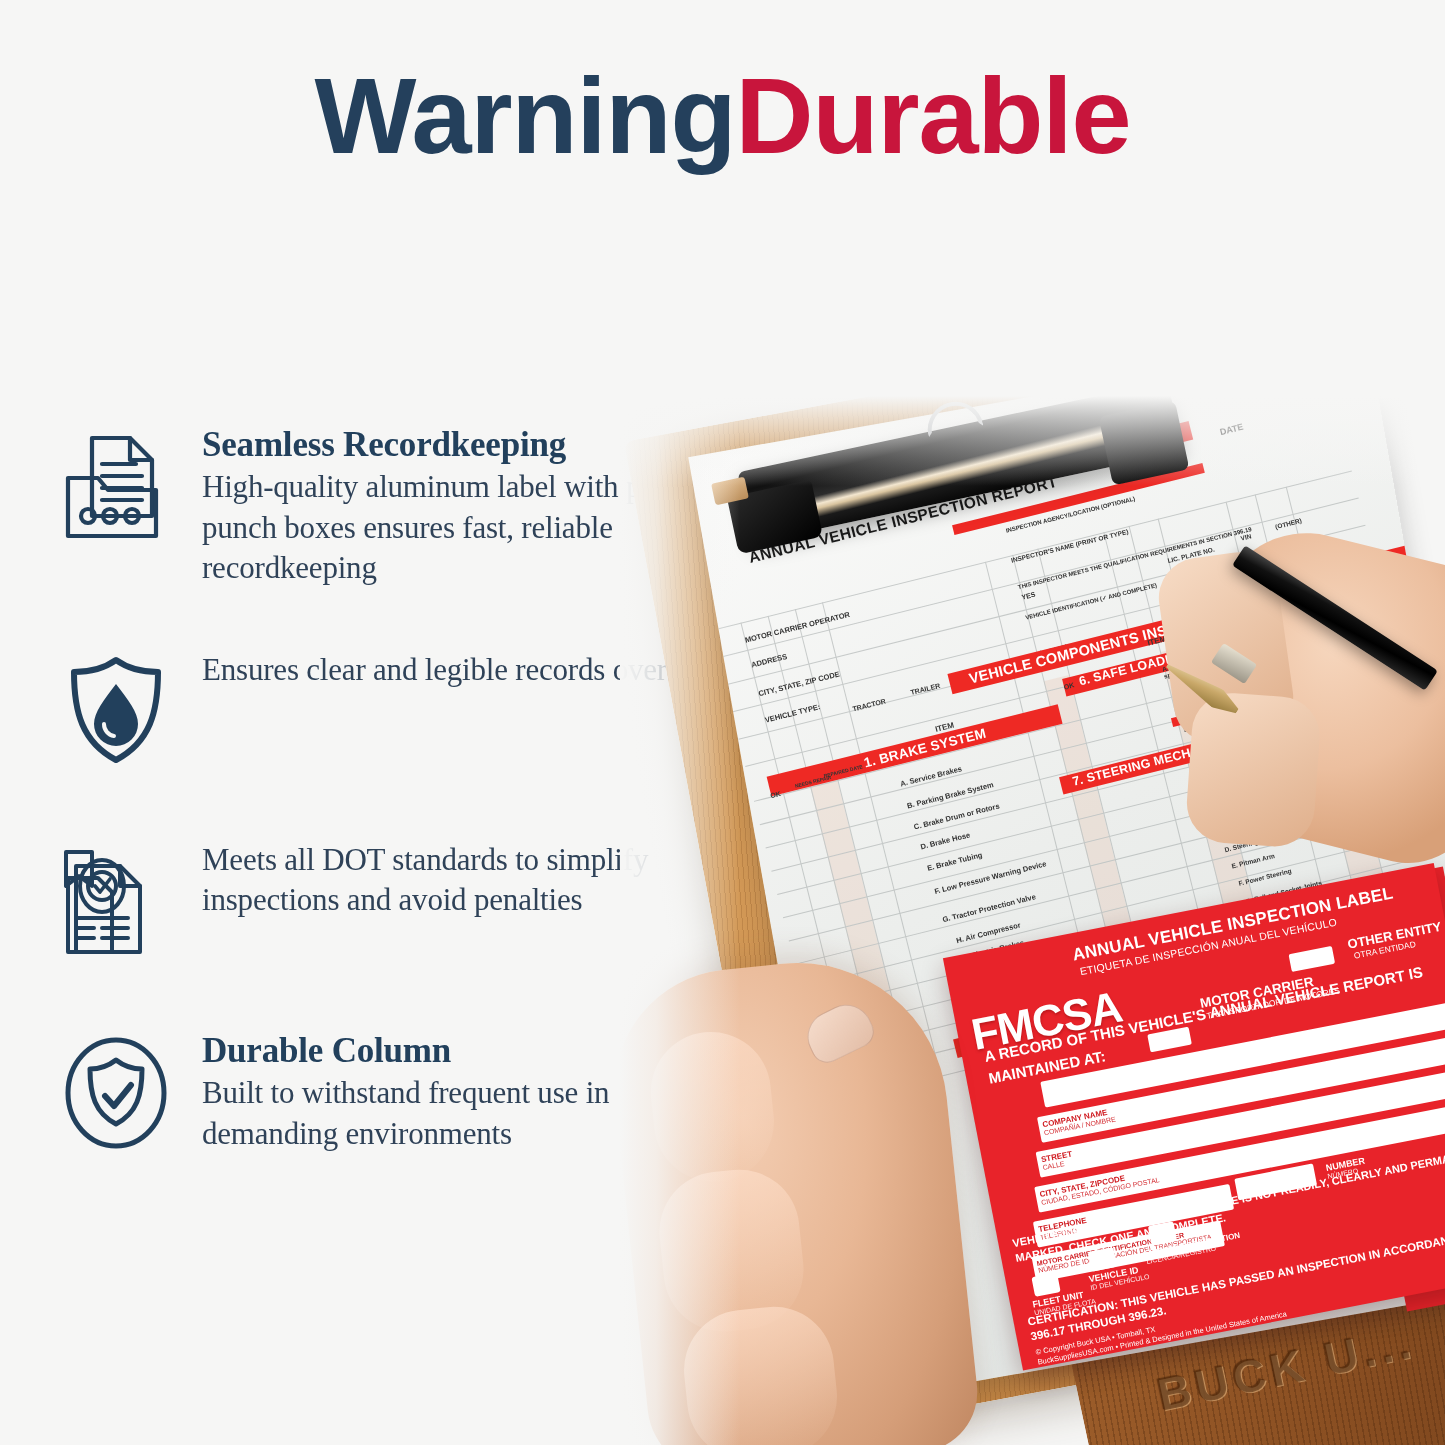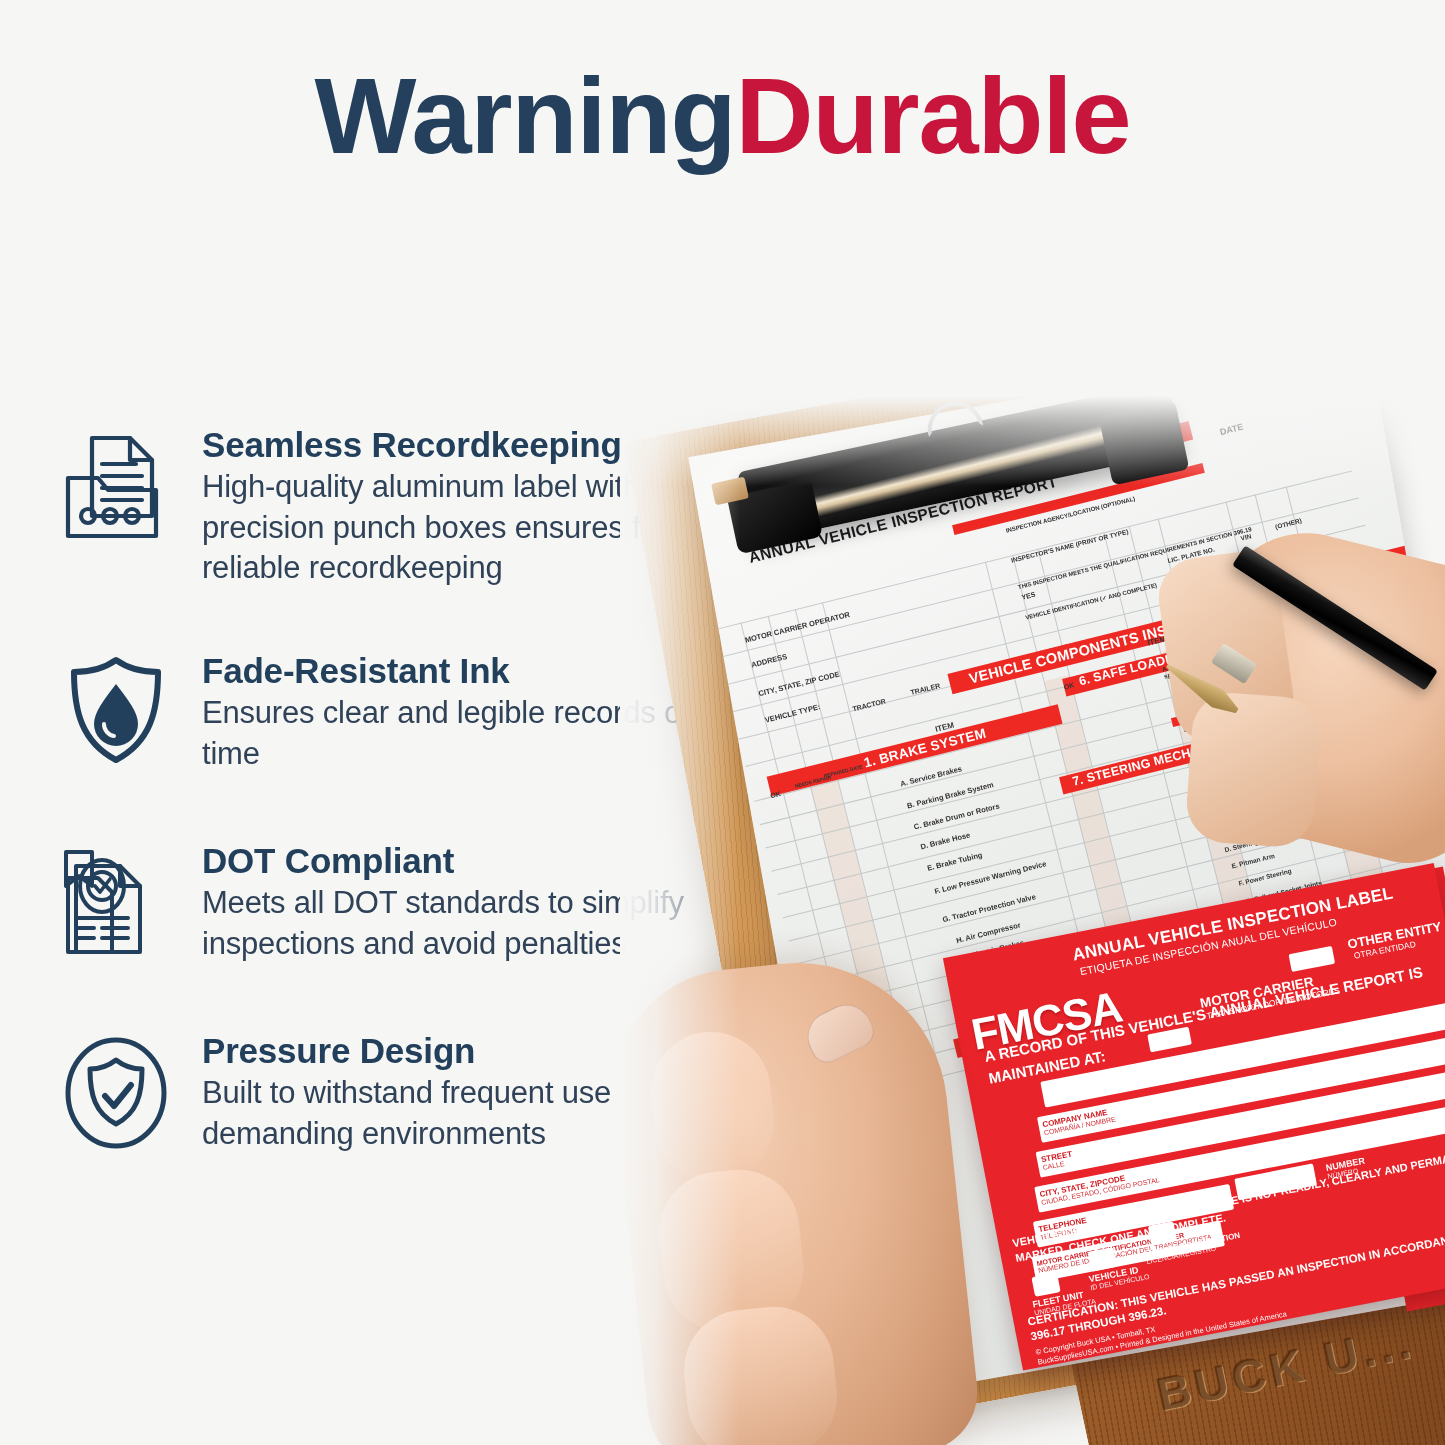--- a/index.html
+++ b/index.html
@@ -40,21 +40,21 @@
   .feature {
     display: flex; align-items: flex-start; gap: 22px;
     margin-bottom: 60px;
   }
   .feature .ficon {
     flex: 0 0 128px; width: 128px; height: 130px;
     display: flex; align-items: flex-start; justify-content: center;
     padding-top: 6px;
   }
   .feature .ficon svg { display: block; }
-  .ftext { padding-top: 2px; }
+  .ftext { padding-top: 2px; font-family: Liberation Serif, serif; }
   .ftitle {
     font-size: 35px; font-weight: 700; color: #22405c;
     line-height: 1.18; letter-spacing: -0.2px; margin-bottom: 2px;
   }
   .fdesc {
     font-size: 31px; font-weight: 400; color: #2f4258;
     line-height: 1.30; letter-spacing: -0.2px;
   }
   .feature[data-idx="0"] .ftext { padding-top: 0; }
   .feature[data-idx="1"] { margin-top: 24px; }
@@ -374,54 +374,52 @@
 
     <div class="feature" data-idx="1">
       <div class="ficon">
         <svg width="108" height="112" viewBox="0 0 108 112" fill="none" stroke="#22405c" stroke-width="6" stroke-linejoin="round" stroke-linecap="round">
           <path d="M54 6 C40 16 22 18 12 18 c0 40 8 70 42 88 34-18 42-48 42-88-10 0-28-2-42-12z"></path>
           <path d="M54 30 c-12 16-22 28-22 40 a22 22 0 0 0 44 0 c0-12-10-24-22-40z" fill="#22405c" stroke="none"></path>
           <path d="M42 70 a12 12 0 0 0 10 12" stroke="#f6f6f5" stroke-width="4"></path>
         </svg>
       </div>
       <div class="ftext">
-        <div class="ftitle">Fade-Resistant Ink</div>
         <div class="fdesc">Ensures clear and legible records over time</div>
       </div>
     </div>
 
     <div class="feature" data-idx="2">
       <div class="ficon">
         <svg width="116" height="118" viewBox="0 0 116 118" fill="none" stroke="#22405c" stroke-width="4" stroke-linejoin="round" stroke-linecap="round">
           <path d="M8 8 h26 v34 l-13 -10 -13 10 z"></path>
           <path d="M18 22 h44 l20 20 v66 h-64 z"></path>
           <path d="M62 22 v20 h20"></path>
           <path d="M10 34 h30 l14 14 v60 h-44 z"></path>
           <ellipse cx="44" cy="42" rx="22" ry="26"></ellipse>
           <circle cx="44" cy="42" r="14"></circle>
           <path d="M37 42 l5 6 10 -13" stroke-width="3.6"></path>
           <path d="M20 74 h50 M20 84 h16 M44 84 h26 M20 94 h16 M44 94 h26"></path>
         </svg>
       </div>
       <div class="ftext">
-        <div class="ftitle">DOT Compliant</div>
         <div class="fdesc">Meets all DOT standards to simplify inspections and avoid penalties</div>
       </div>
     </div>
 
     <div class="feature" data-idx="3">
       <div class="ficon">
         <svg width="112" height="118" viewBox="0 0 112 118" fill="none" stroke="#22405c" stroke-width="5" stroke-linejoin="round" stroke-linecap="round">
           <ellipse cx="56" cy="59" rx="48" ry="53"></ellipse>
           <path d="M56 26 c-9 7-20 9-26 9 0 26 5 44 26 55 21-11 26-29 26-55-6 0-17-2-26-9z"></path>
           <path d="M45 62 l9 10 17 -21" stroke-width="6"></path>
         </svg>
       </div>
       <div class="ftext">
-        <div class="ftitle">Pressure Design</div>
+        <div class="ftitle">Durable Column</div>
         <div class="fdesc">Built to withstand frequent use in demanding environments</div>
       </div>
     </div>
 
   </div>
 
   <div id="photo">
     <div id="photo-inner">
 
       <div class="board"></div>

